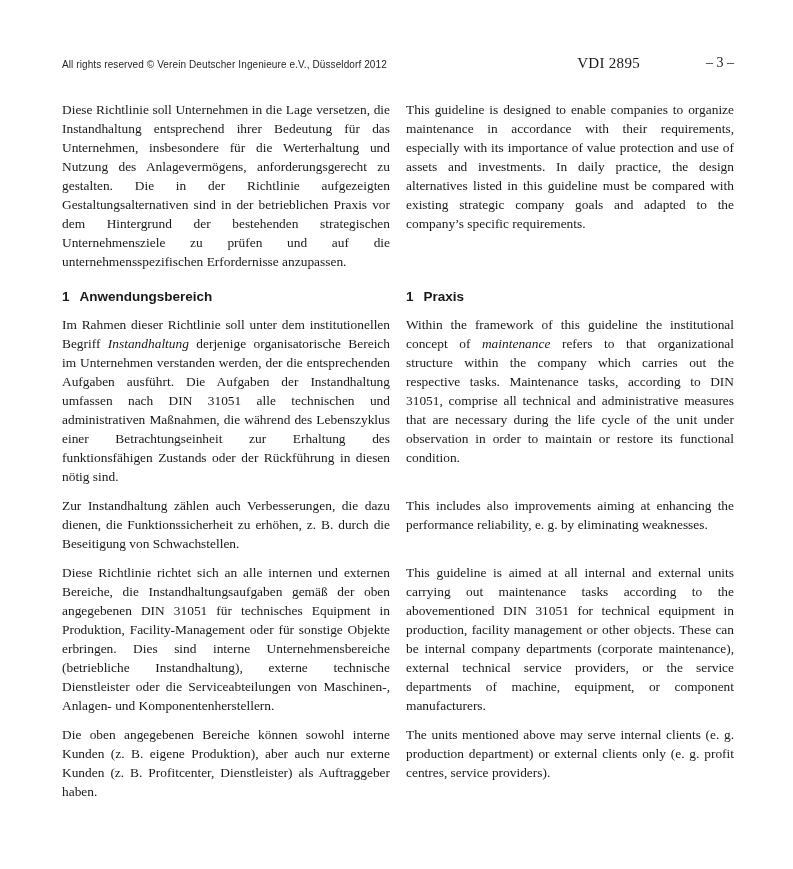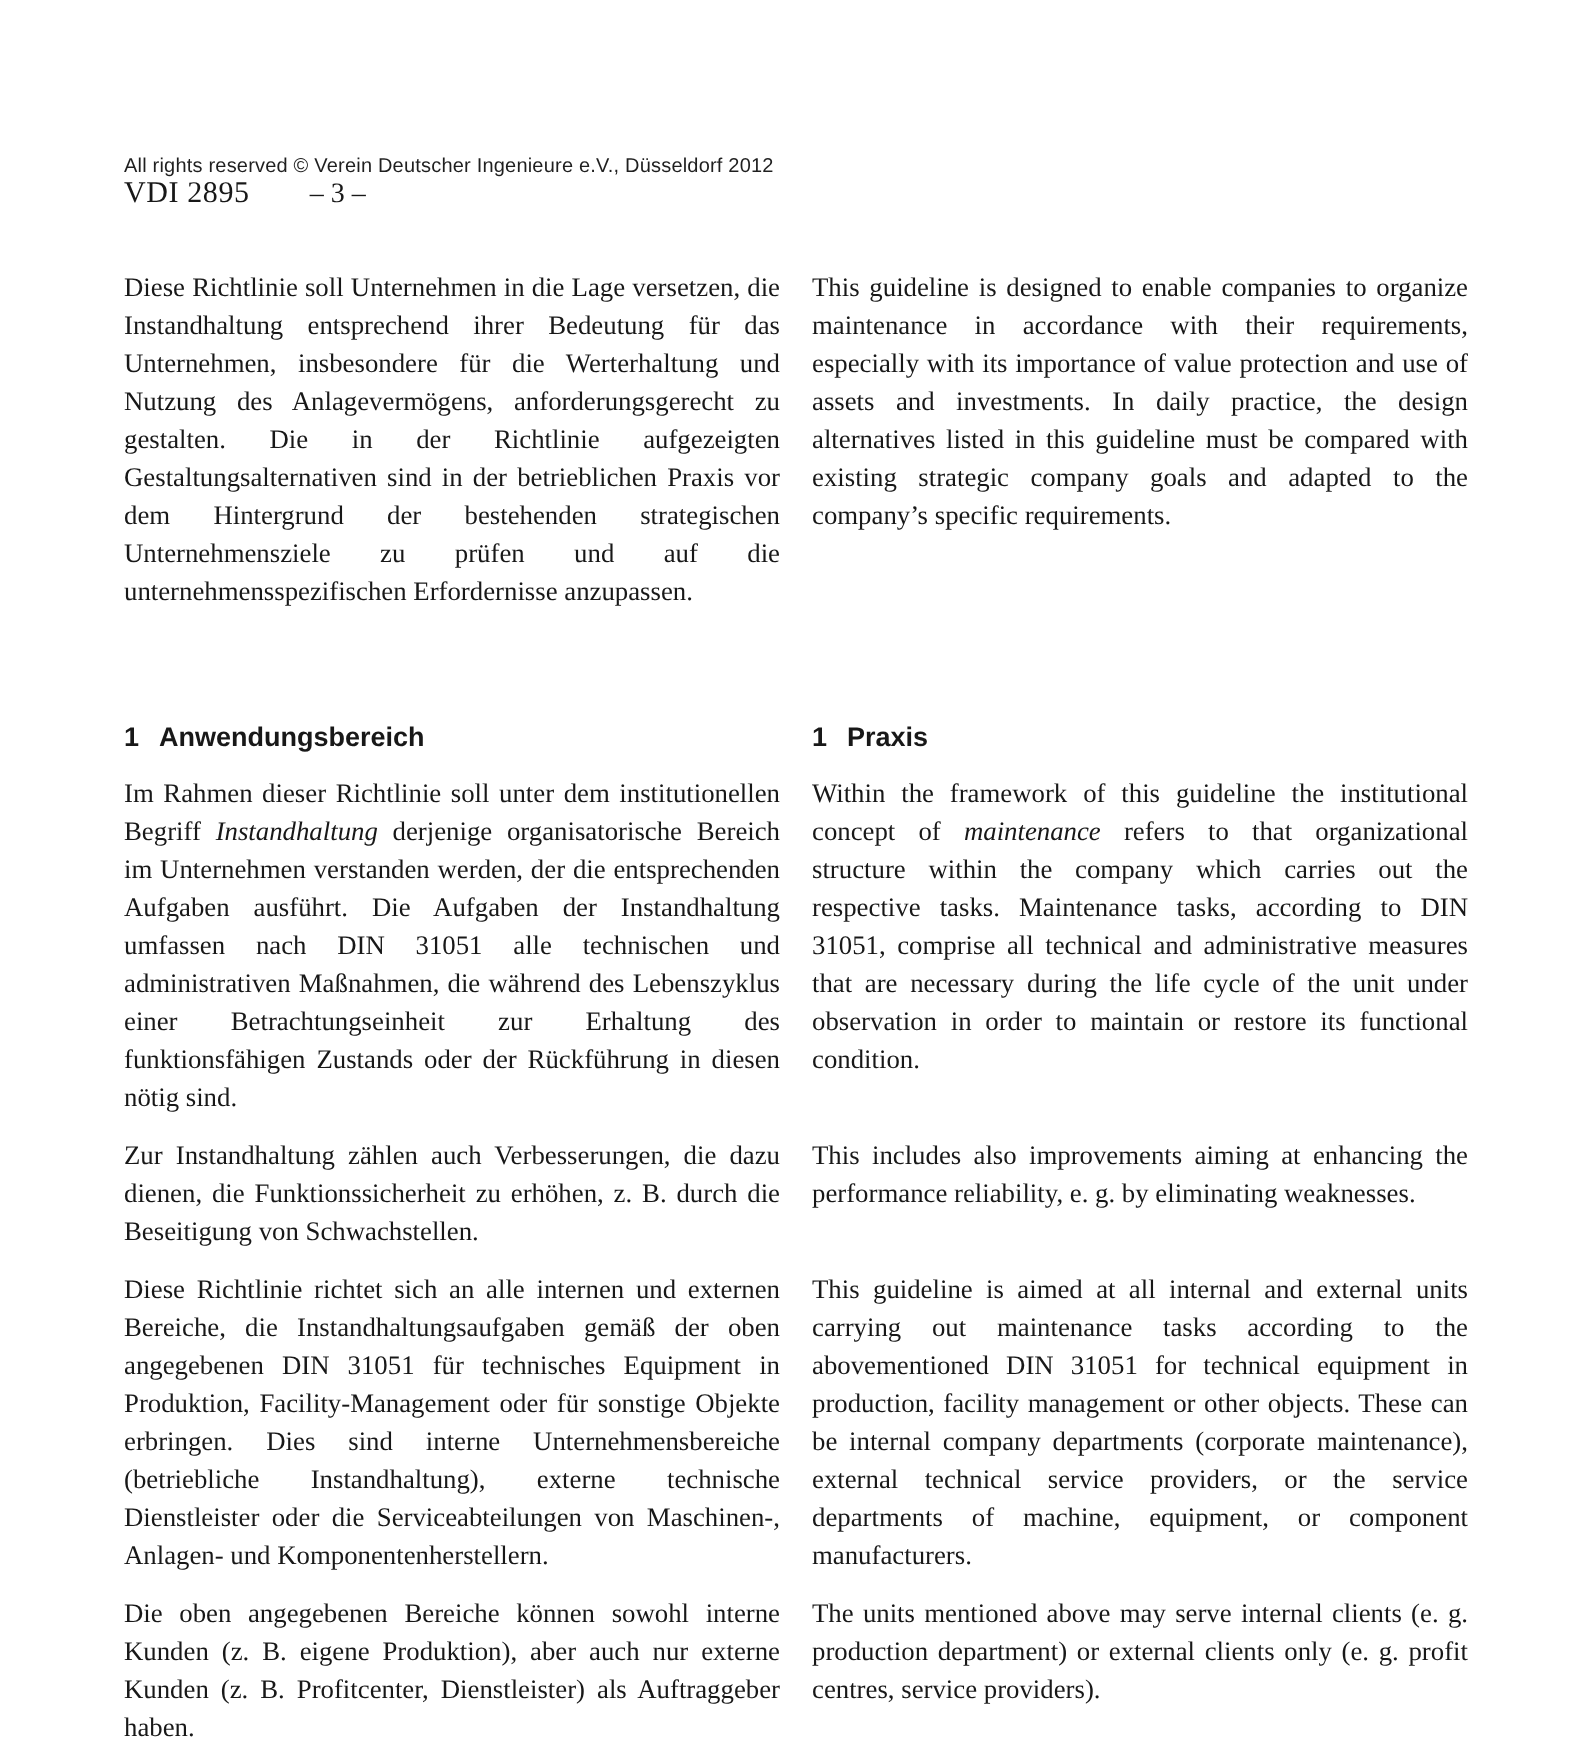--- a/index.html
+++ b/index.html
@@ -8,36 +8,35 @@
     background: #ffffff;
     position: relative;
     overflow: hidden;
     font-family: "Liberation Serif", serif;
     color: #181818;
   }
   .sheet { position: absolute; inset: 0; background: #ffffff; }
   .inner { position: absolute; left: 62px; right: 59px; top: 0; }
 
   .page-header {
-    margin-top: 78px;
+    margin-top: 55px;
     display: flex;
     justify-content: space-between;
     align-items: baseline;
-    flex-direction: column;
   }
   .copyright {
     font-family: "Liberation Sans", sans-serif;
     font-size: 10px;
     letter-spacing: 0.1px;
     color: #1f1f1f;
   }
   .head-right {
     display: flex;
-    align-items: flex-end;
-    gap: 30px;
+    align-items: flex-start;
+    gap: 66px;
     font-family: "Liberation Serif", serif;
   }
   .doc-number { font-size: 15px; letter-spacing: 0.3px; }
   .page-number { font-size: 14px; }
 
   .cols {
     margin-top: 28px;
     display: grid;
     grid-template-columns: 1fr 1fr;
     column-gap: 16px;
@@ -50,21 +49,20 @@
   .cell-de { hyphens: auto; }
   em { font-style: italic; }
 
   .section-heading {
     font-family: "Liberation Sans", sans-serif;
     font-weight: bold;
     font-size: 13.5px;
     line-height: 17px;
     text-align: left;
     padding-top: 7px;
-    margin-top: 38px;
   }
   .section-heading .sec-num { display: inline-block; margin-right: 10px; }
 </style>
 </head>
 <body>
 
 <div class="sheet">
   <div class="inner">
 
     <div class="page-header">

